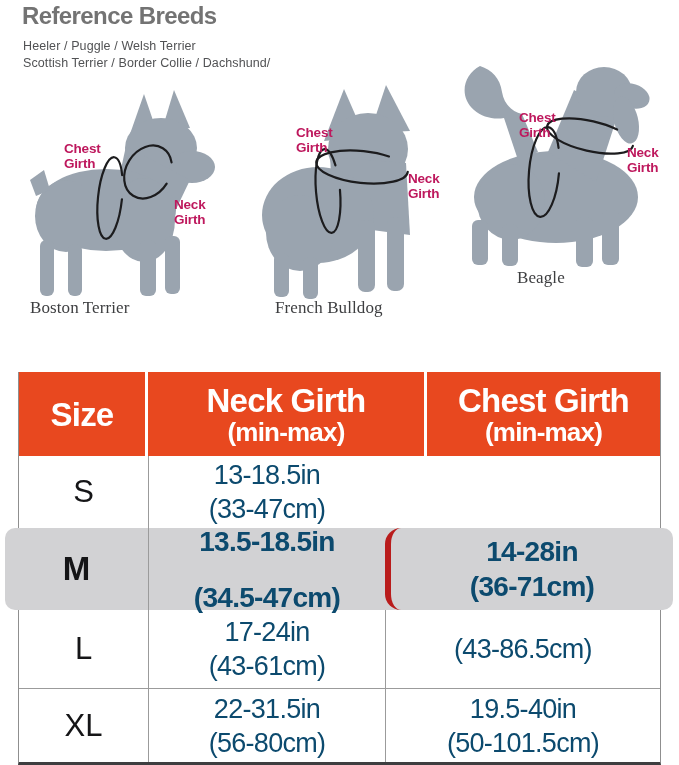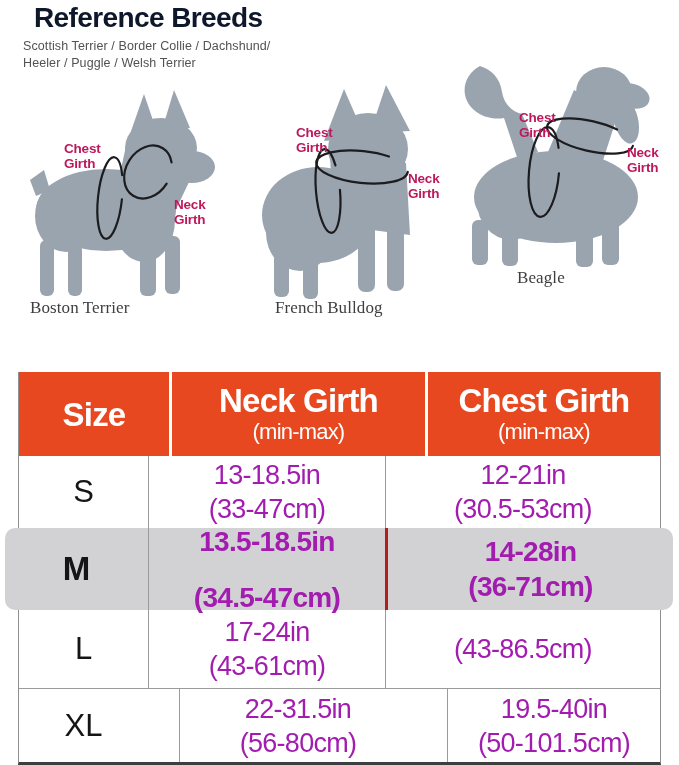--- a/index.html
+++ b/index.html
@@ -1,22 +1,22 @@
 <!DOCTYPE html>
 <html><head>
 <meta charset="utf-8">
 <style>
   * { margin:0; padding:0; box-sizing:border-box; }
   html,body { background:#ffffff; }
   body { font-family:"Liberation Sans","DejaVu Sans",sans-serif; }
   .page { position:relative; width:679px; height:765px; background:#fff; overflow:hidden; }
 
   
-  .title { position:absolute; left:34px; top:2px; font-size:28px; font-weight:700;
-           color:#0f172a; letter-spacing:-0.6px; }
+  .title { position:absolute; left:22px; top:2px; font-size:24px; font-weight:700;
+           color:#737373; letter-spacing:-0.6px; }
   .subtitle { position:absolute; left:23px; top:38px; font-size:12.5px; line-height:16.5px;
               color:#515254; font-weight:500; letter-spacing:0.1px; }
 
   
   .dog { position:absolute; }
   .dog svg { position:absolute; left:0; top:0; }
   .dogfill { fill:#9aa4af; }
   .arc { fill:none; stroke:#1c1c1e; stroke-width:2.2; stroke-linecap:round; }
   .glabel { position:absolute; font-size:13.5px; font-weight:700; color:#be185d;
             line-height:14.5px; letter-spacing:-0.2px; }
@@ -41,53 +41,53 @@
   
   .sizetable { position:absolute; left:18px; top:372px; width:643px;
                border:1px solid #8f8f8f; border-top:none;
                border-bottom:3px solid #3e3e40; background:#fff; }
   .trow { display:flex; width:100%; }
   .tcell { display:flex; flex-direction:column; align-items:center; justify-content:center;
            text-align:center; }
 
   .thead { background:#e8481f; height:84px; }
   .thead .tcell { color:#ffffff; }
-  .thead .c1 { width:150px;border-radius:7px; }
-  .thead .c2 { width:256px; border-left:3px solid #ffffff; }
+  .thead .c1 { width:126px;border-radius:7px; }
+  .thead .c2 { width:279px; border-left:3px solid #ffffff; }
   .thead .c3 { flex:1; border-left:3px solid #ffffff; }
   .hmain { font-size:33px; font-weight:700; line-height:35px; letter-spacing:-0.8px; }
-  .hsub  { font-size:22px; font-weight:400; line-height:28px; letter-spacing:-0.8px; }
+  .hsub  { font-size:26px; font-weight:700; line-height:28px; letter-spacing:-0.8px; }
 
   .tbody-row { background:#fff; }
   .tbody-row .c1 { width:129px; }
   .tbody-row .c2 { width:237px; border-left:1px solid #9b9b9b; }
   .tbody-row .c3 { flex:1; border-left:1px solid #9b9b9b; }
   .row-s  { height:72px; }
   .row-l  { height:78px; border-top:none; }
-  .row-xl { height:74px; border-top:1px solid #9b9b9b;gap:31px; }
+  .row-xl { height:74px; border-top:1px solid #9b9b9b; }
   .sizeletter { font-size:31px; font-weight:400; color:#151517; }
-  .cellline { font-size:27px; line-height:34px; color:#a21caf; letter-spacing:-0.7px; }
+  .cellline { font-size:27px; line-height:34px; color:#0c4a6e; letter-spacing:-0.7px; }
 
   .row-m { position:relative; left:-14px; width:calc(100% + 27px); height:82px;
            background:#d2d2d4; border-radius:10px; }
   .row-m .c1 { width:143px; }
   .row-m .c2 { width:237px; border-left:1px solid #9b9b9b;gap:21px; }
-  .row-m .c3 { flex:1; border-left:3px solid #b91c1c; }
+  .row-m .c3 { flex:1; border-left:6px solid #b91c1c;border-radius:16px; }
   .row-m .sizeletter { font-size:33px; font-weight:700; }
   .row-m .cellline { font-size:28px; font-weight:700; line-height:35px; }
 </style>
 </head>
 <body>
 
 <div class="page">
 
   <div class="title">Reference Breeds</div>
   <div class="subtitle">
+    <div>Heeler / Puggle / Welsh Terrier</div>
     <div>Scottish Terrier / Border Collie / Dachshund/</div>
-    <div>Heeler / Puggle / Welsh Terrier</div>
   </div>
 
   <div class="dog dog-boston">
     <svg width="205" height="214" viewBox="0 0 205 214">
       <g class="dogfill">
         <polygon points="116,6 129,44 102,46"></polygon>
         <polygon points="146,2 162,40 134,42"></polygon>
         <ellipse cx="133" cy="60" rx="36" ry="30"></ellipse>
         <ellipse cx="164" cy="79" rx="23" ry="16"></ellipse>
         <polygon points="98,58 162,92 140,138 88,104"></polygon>
@@ -189,24 +189,20 @@
     </div>
 
     <div class="trow tbody-row row-s">
       <div class="tcell c1">
           <div class="sizeletter">S</div>
         </div>
       <div class="tcell c2">
         <div class="cellline">13-18.5in</div>
         <div class="cellline">(33-47cm)</div>
       </div>
-      <div class="tcell c3">
-        <div class="cellline">12-21in</div>
-        <div class="cellline">(30.5-53cm)</div>
-      </div>
     </div>
 
     <div class="trow tbody-row row-m">
       <div class="tcell c1">
           <div class="sizeletter">M</div>
         </div>
       <div class="tcell c2">
         <div class="cellline">13.5-18.5in</div>
         <div class="cellline">(34.5-47cm)</div>
       </div>

